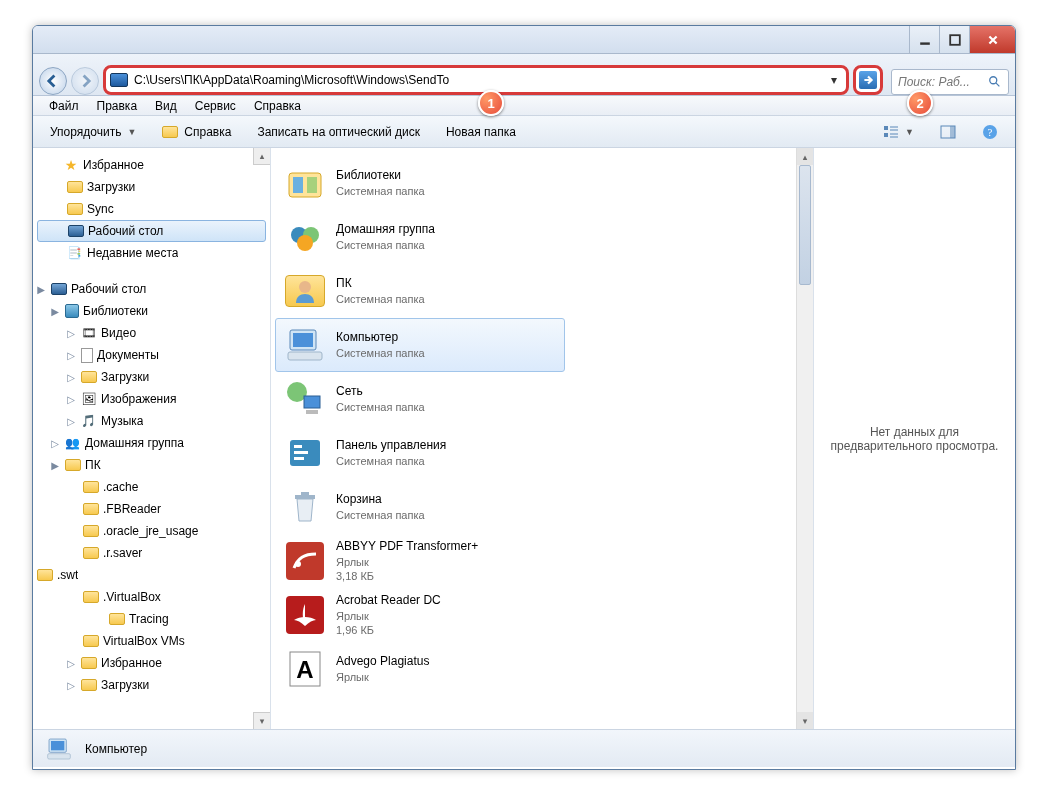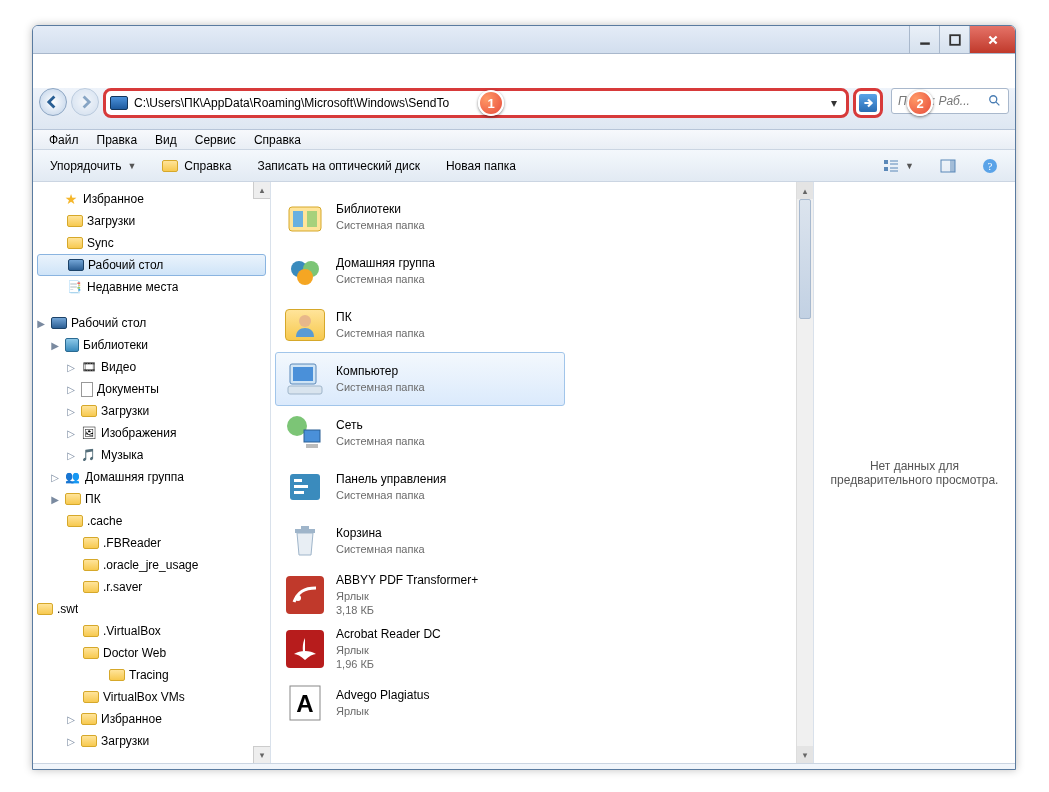--- a/index.html
+++ b/index.html
@@ -5,21 +5,21 @@
   * { box-sizing: border-box; margin: 0; padding: 0; }
   body { font-family: "Segoe UI", Tahoma, sans-serif; font-size: 12px; background: #fff; width: 1049px; height: 792px; overflow: hidden; }
   .window { width: 1049px; height: 792px; background: #fff; position: relative; }
   .window-inner { position: absolute; top: 25px; left: 32px; width: 984px; height: 745px; border: 1px solid #5a7ba0; border-radius: 6px 6px 0 0; overflow: hidden; box-shadow: 0 0 8px rgba(0,0,0,.25); }
   
   .titlebar { height: 28px; background: linear-gradient(#e4ecf7,#d2deee); display:flex; justify-content:flex-end; align-items:stretch; border-bottom:1px solid #a9b8cc;}
   .win-btn { width:30px; display:flex;align-items:center;justify-content:center; border-left:1px solid #a9b8cc;background:linear-gradient(#eaf0f8,#d6e1ee);}
   .win-btn.close{background:linear-gradient(#e57368,#c0392b);width:46px;}
   .win-btn svg{width:12px;height:12px;}
   
-  .navrow{height:42px; background:linear-gradient(#eef3fa,#dee7f2); display:flex;align-items:flex-start;padding:0 6px;gap:4px;border-bottom:1px solid #b7c5d8;margin-top:34px;}
+  .navrow{height:42px; background:linear-gradient(#eef3fa,#dee7f2); display:flex;align-items:flex-end;padding:0 6px;gap:4px;border-bottom:1px solid #b7c5d8;}
   .navbtn{width:28px;height:28px;border-radius:14px;display:flex;align-items:center;justify-content:center;background:radial-gradient(#fff,#bcd0e8);border:1px solid #8da6c3;}
   .navbtn.fwd{opacity:.5}
   .addr-wrap{flex:1;height:30px;display:flex;align-items:center;background:#fff;border:3px solid #d73a3a;border-radius:8px;position:relative;padding:0 4px;}
   .addr-icon{width:18px;height:14px;background:linear-gradient(#4a90d9,#1e5a9e);border:1px solid #13365c;border-radius:2px;margin-right:6px;}
   .addr-input{flex:1;border:none;outline:none;font-size:12px;height:22px;}
   .addr-drop{width:16px;text-align:center;color:#333;}
   .go-wrap{width:30px;height:30px;border:3px solid #d73a3a;border-radius:8px;display:flex;align-items:center;justify-content:center;background:#fff;}
   .go-arrow{width:18px;height:18px;border-radius:2px;background:linear-gradient(#5aa3e8,#2a6db3);display:flex;align-items:center;justify-content:center;}
   .search{width:118px;height:26px;background:#fff;border:1px solid #a9b8cc;margin-left:4px;display:flex;align-items:center;padding:0 6px;color:#777;font-style:italic;border-radius:3px;}
   .search span{flex:1;white-space:nowrap;overflow:hidden;text-overflow:ellipsis;}
@@ -232,21 +232,21 @@
       <div class="tree-item" style="padding-left:16px">
             <span class="tw">▷</span>
             <span class="ti-icon">👥</span>
             <span class="ti-label">Домашняя группа</span>
           </div>
       <div class="tree-item" style="padding-left:16px">
             <span class="tw">▶</span>
             <span class="ti-icon i-folder"></span>
             <span class="ti-label">ПК</span>
           </div>
-      <div class="tree-item" style="padding-left:30px">
+      <div class="tree-item" style="padding-left:46px">
             <span class="ti-icon i-folder"></span>
             <span class="ti-label">.cache</span>
           </div>
       <div class="tree-item" style="padding-left:46px">
             <span class="ti-icon i-folder"></span>
             <span class="ti-label">.FBReader</span>
           </div>
       <div class="tree-item" style="padding-left:46px">
             <span class="ti-icon i-folder"></span>
             <span class="ti-label">.oracle_jre_usage</span>
@@ -255,24 +255,20 @@
             <span class="ti-icon i-folder"></span>
             <span class="ti-label">.r.saver</span>
           </div>
       <div class="tree-item" style="">
             <span class="ti-icon i-folder"></span>
             <span class="ti-label">.swt</span>
           </div>
       <div class="tree-item" style="padding-left:46px">
             <span class="ti-icon i-folder"></span>
             <span class="ti-label">.VirtualBox</span>
-          </div>
-      <div class="tree-item" style="padding-left:46px">
-            <span class="ti-icon i-folder"></span>
-            <span class="ti-label">Doctor Web</span>
           </div>
       <div class="tree-item" style="padding-left:72px">
             <span class="ti-icon i-folder"></span>
             <span class="ti-label">Tracing</span>
           </div>
       <div class="tree-item" style="padding-left:46px">
             <span class="ti-icon i-folder"></span>
             <span class="ti-label">VirtualBox VMs</span>
           </div>
       <div class="tree-item" style="padding-left:32px">

